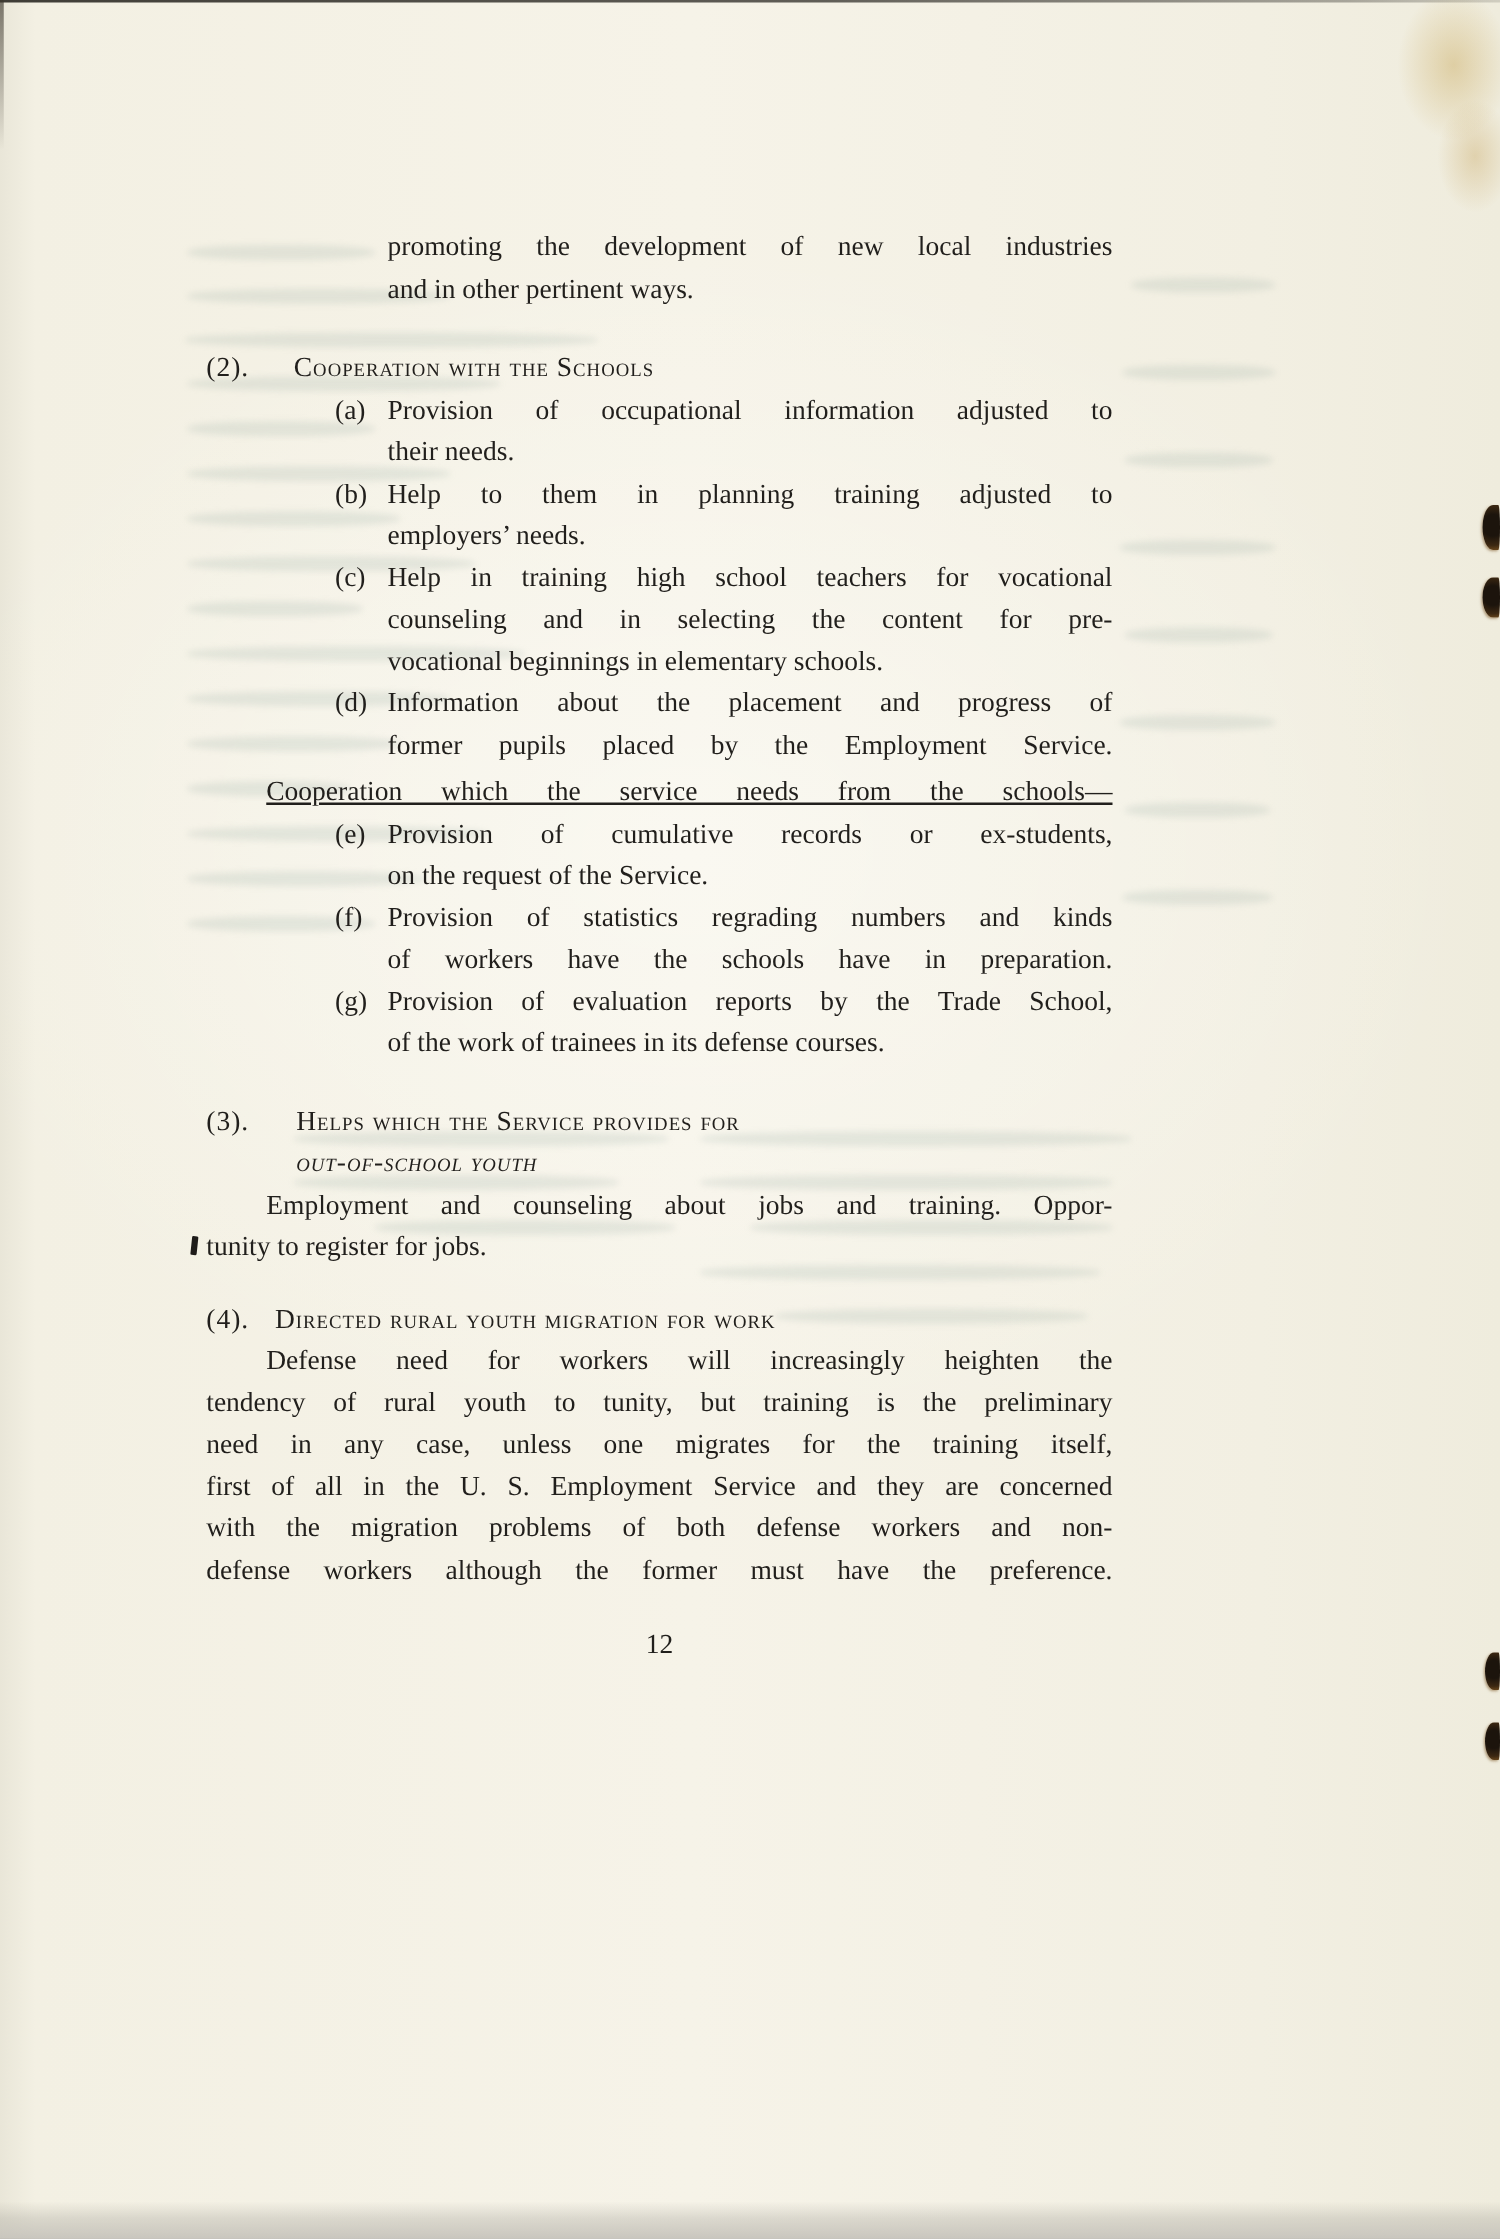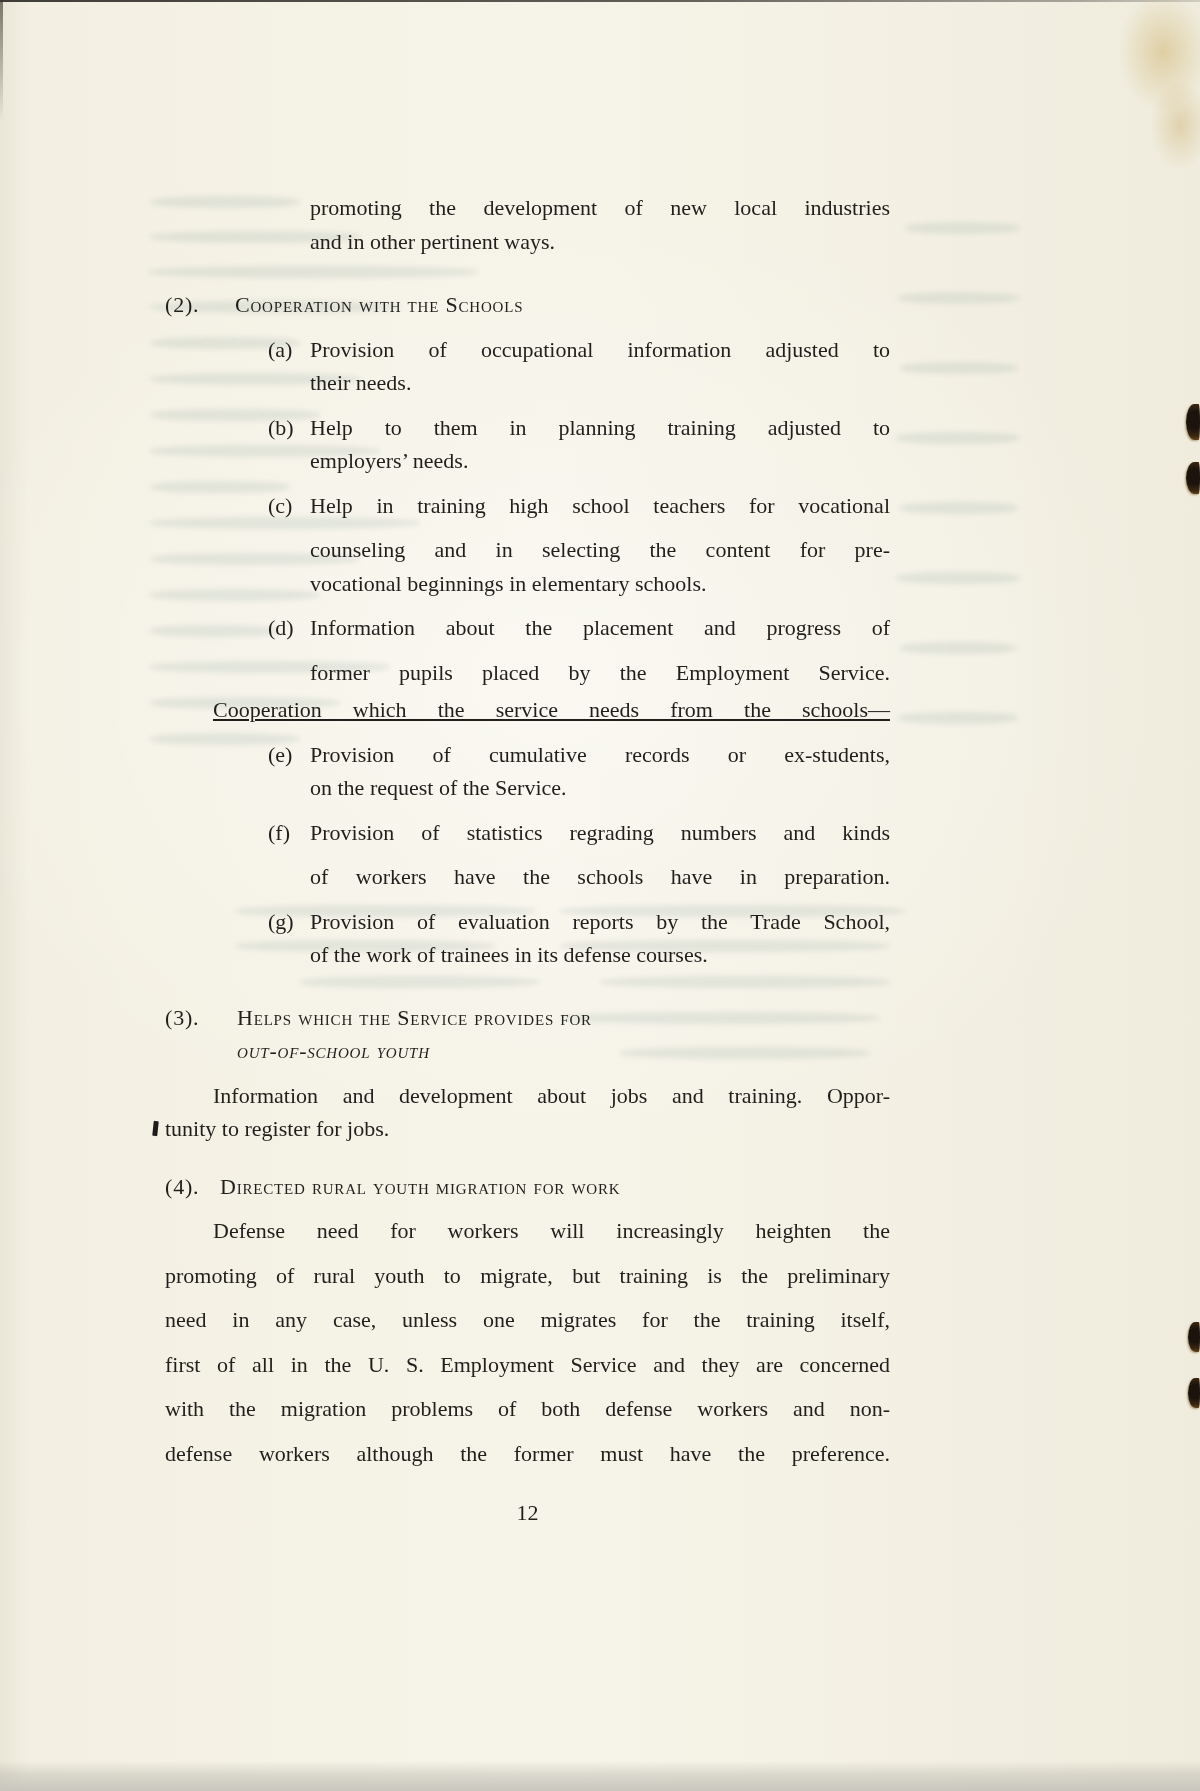--- a/index.html
+++ b/index.html
@@ -28,21 +28,21 @@
     background:radial-gradient(closest-side,rgba(185,140,50,.28),rgba(185,140,50,0));}
   .binding-mark{position:absolute;border-radius:60% 10% 10% 60%/50%;
     background:radial-gradient(circle at 60% 45%,#1c140c 40%,#3c2812 75%,#7a5220 100%);
     box-shadow:-1px 1px 2px rgba(120,80,30,.5);}
   
   .bleed{position:absolute;border-radius:45%;filter:blur(2.5px);
     background:rgba(148,172,158,.20);pointer-events:none;}
   
   #text{position:absolute;left:165px;top:180px;width:725px;}
   .ln{font-size:22px;line-height:33.5px;text-align:justify;white-space:normal;}
-  .j{text-align-last:justify;margin-top:11px;}
+  .j{text-align-last:justify;}
   .ind{padding-left:145px;}
   .item{position:relative;padding-left:145px;}
   .mk{position:absolute;left:103px;top:0;text-align:left;}
   .pind{text-indent:48px;}
   .hang{padding-left:72px;font-style:italic;}
   .heading{position:relative;font-variant:small-caps;letter-spacing:.8px;text-align:left;}
   .heading .hnum{position:absolute;left:0;top:0;font-variant:normal;}
   .ht70{padding-left:70px;}
   .ht72{padding-left:72px;}
   .ht55{padding-left:55px;}
@@ -154,28 +154,28 @@
     <div class="ln item j">
       <span class="mk">(g)</span><span>Provision of evaluation reports by the Trade School,</span>
     </div>
     <div class="ln item">of the work of trainees in its defense courses.</div>
 
     <div class="ln heading ht72 mt-h3">
       <span class="hnum">(3).</span><span>Helps which the Service provides for</span>
     </div>
     <div class="ln heading hang">out-of-school youth</div>
 
-    <div class="ln pind j">Information and development about jobs and training. Oppor-</div>
+    <div class="ln pind j">Employment and counseling about jobs and training. Oppor-</div>
     <div class="ln premark">tunity to register for jobs.</div>
 
     <div class="ln heading ht55 mt-h4">
       <span class="hnum">(4).</span><span>Directed rural youth migration for work</span>
     </div>
     <div class="ln pind j">Defense need for workers will increasingly heighten the</div>
-    <div class="ln j">promoting of rural youth to migrate, but training is the preliminary</div>
+    <div class="ln j">tendency of rural youth to tunity, but training is the preliminary</div>
     <div class="ln j">need in any case, unless one migrates for the training itself,</div>
     <div class="ln j">first of all in the U. S. Employment Service and they are concerned</div>
     <div class="ln j">with the migration problems of both defense workers and non-</div>
     <div class="ln j">defense workers although the former must have the preference.</div>
 
     <div class="ln pagenum">12</div>
   </div>
 
 
 </div>

